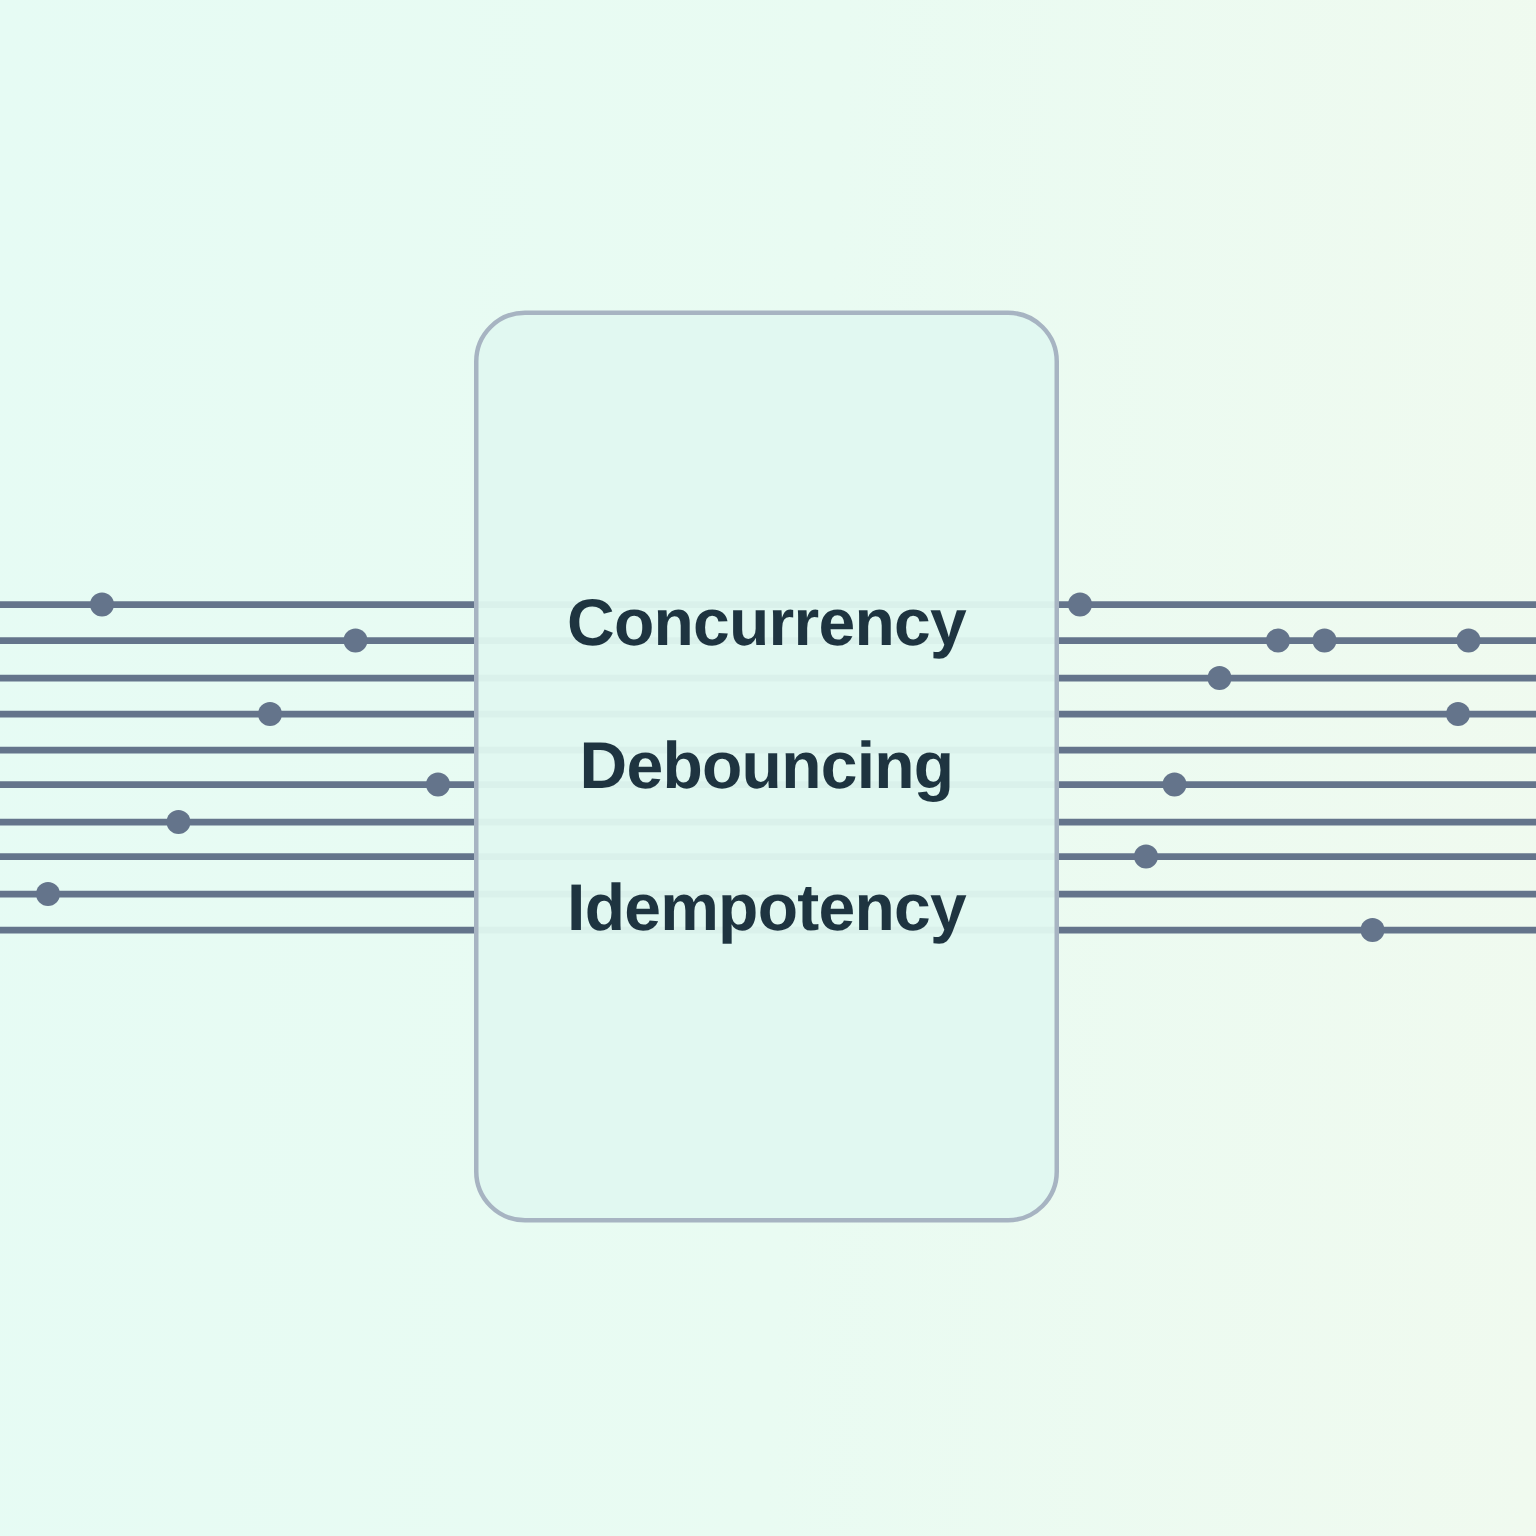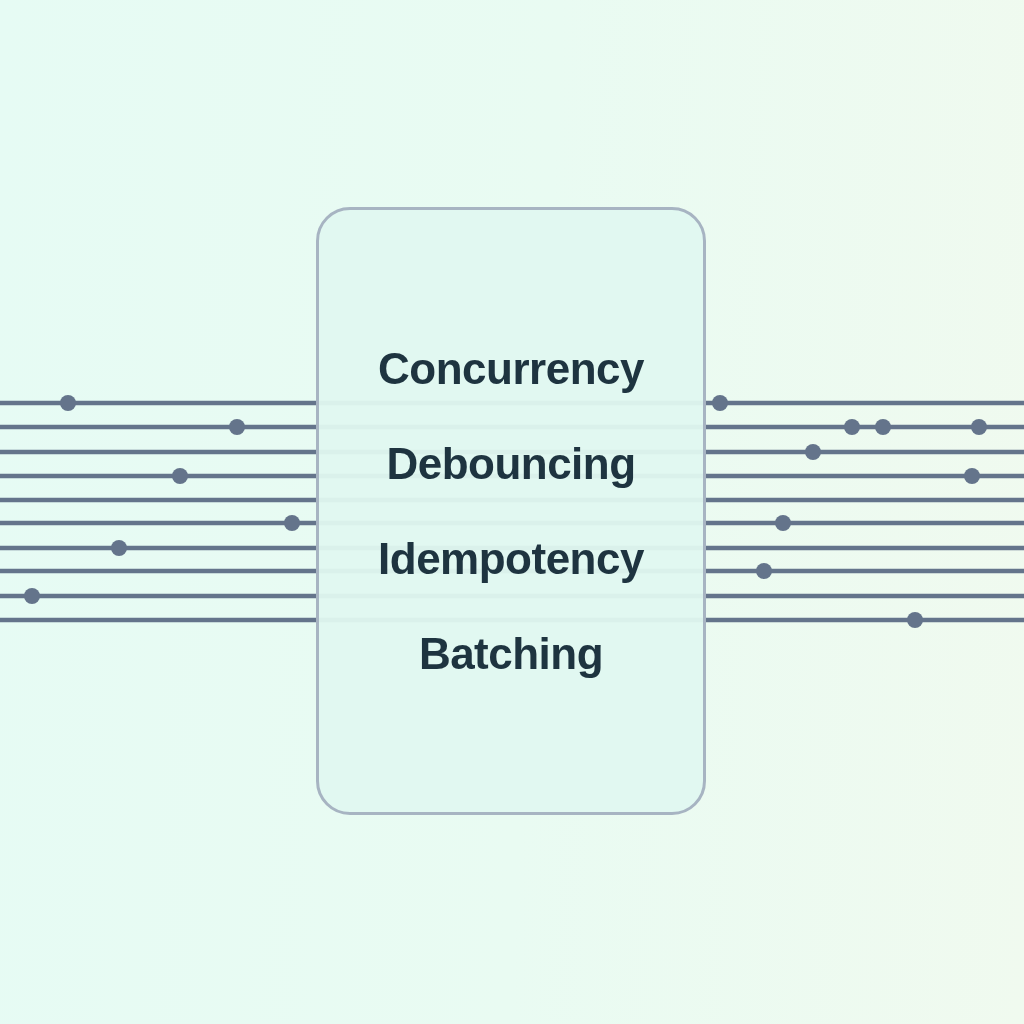--- a/index.html
+++ b/index.html
@@ -88,18 +88,15 @@
   <div class="concept-card">
     <div class="term-row">
       <span class="term-label">Concurrency</span>
     </div>
     <div class="term-row">
       <span class="term-label">Debouncing</span>
     </div>
     <div class="term-row">
       <span class="term-label">Idempotency</span>
     </div>
-    <div class="term-row">
-      <span class="term-label">Batching</span>
-    </div>
   </div>
 
 </div>
 
 </body></html>

